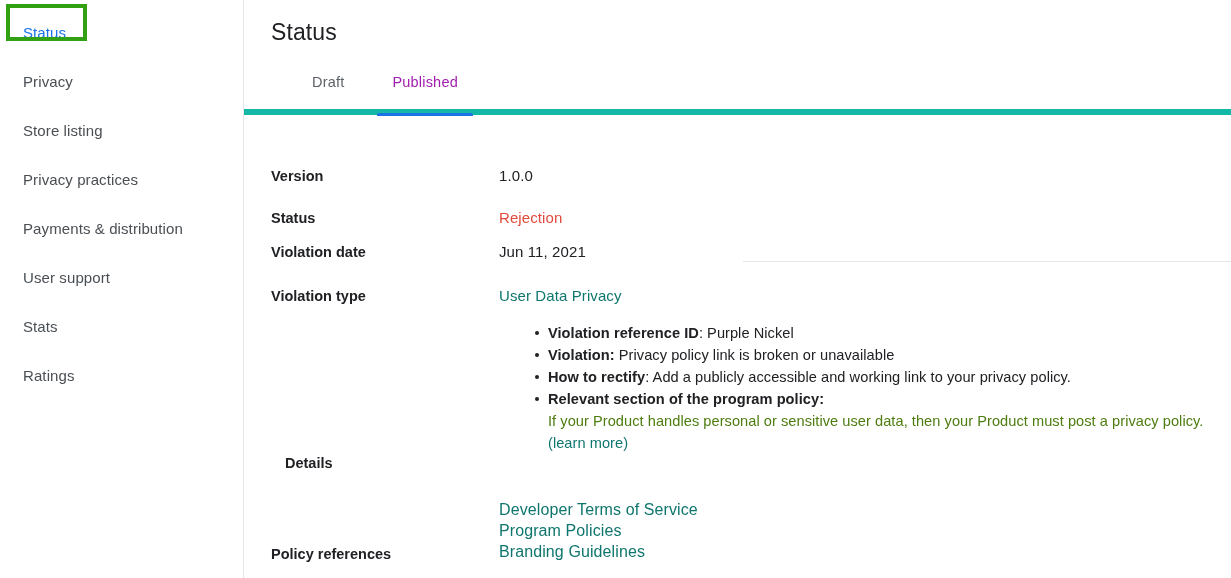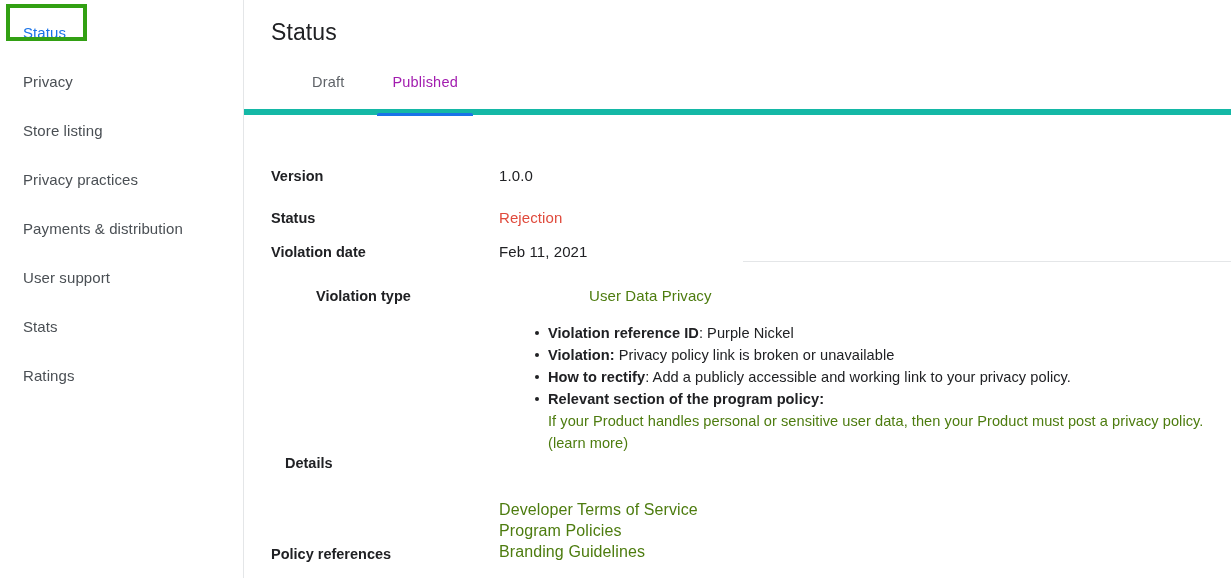--- a/index.html
+++ b/index.html
@@ -166,25 +166,25 @@
   .divider {
     position: absolute;
     left: 499px;
     right: 0;
     top: 152px;
     height: 1px;
     background: #e4e6e8;
   }
 
   .row-vtype { padding-top: 25px; height: 43px; }
-  .row-vtype .label, .row-vtype .value { line-height: 18px; margin-left: 45px; }
+  .row-vtype .label, .row-vtype .value { line-height: 18px; }
 
   a.link,
   .link {
-    color: #4d7c0f;
+    color: #0f766e;
     text-decoration: none;
     cursor: pointer;
   }
 
   .row-details { padding-top: 0; }
   .row-details .label { padding-top: 2px; margin-left: 14px; }
 
   ul.bullets {
     margin: 17px;
     padding: 0 0 0 18px;
@@ -284,21 +284,21 @@
         <div class="value">1.0.0</div>
       </div>
 
       <div class="row row-status">
         <div class="label">Status</div>
         <div class="value red">Rejection</div>
       </div>
 
       <div class="row row-vdate">
         <div class="label">Violation date</div>
-        <div class="value">Feb 11, 2021</div>
+        <div class="value">Jun 11, 2021</div>
       </div>
 
       <div style="position:relative;height:1px;">
         <div class="divider" style="top:0;left:499px;"></div>
       </div>
 
       <div class="row row-vtype">
         <div class="label">Violation type</div>
         <div class="value">
           <a class="link">User Data Privacy</a>

